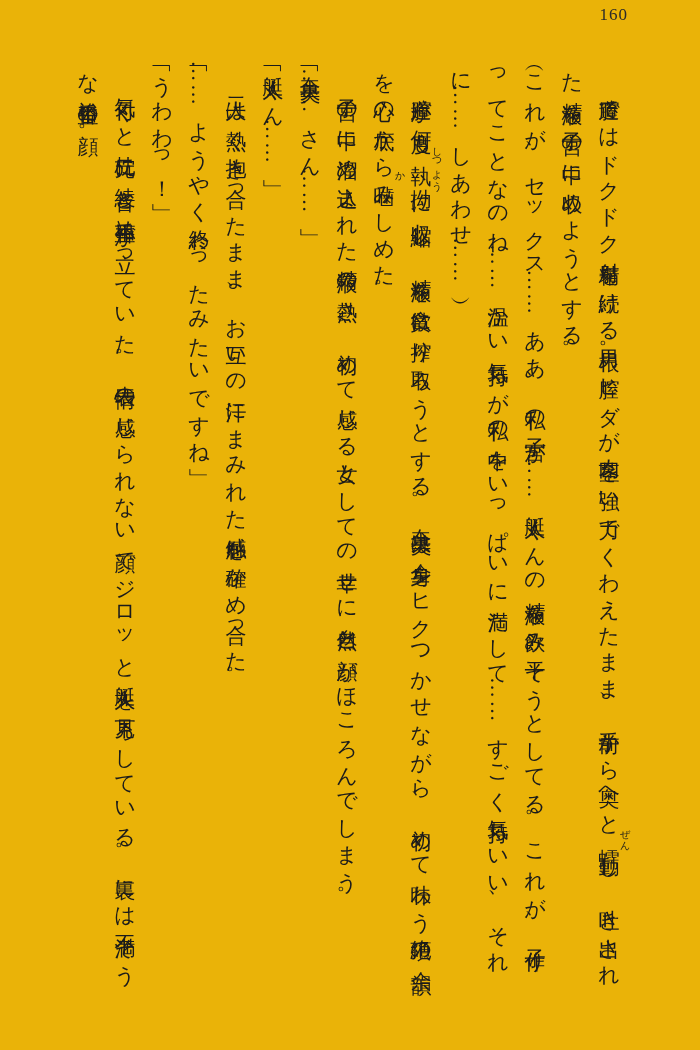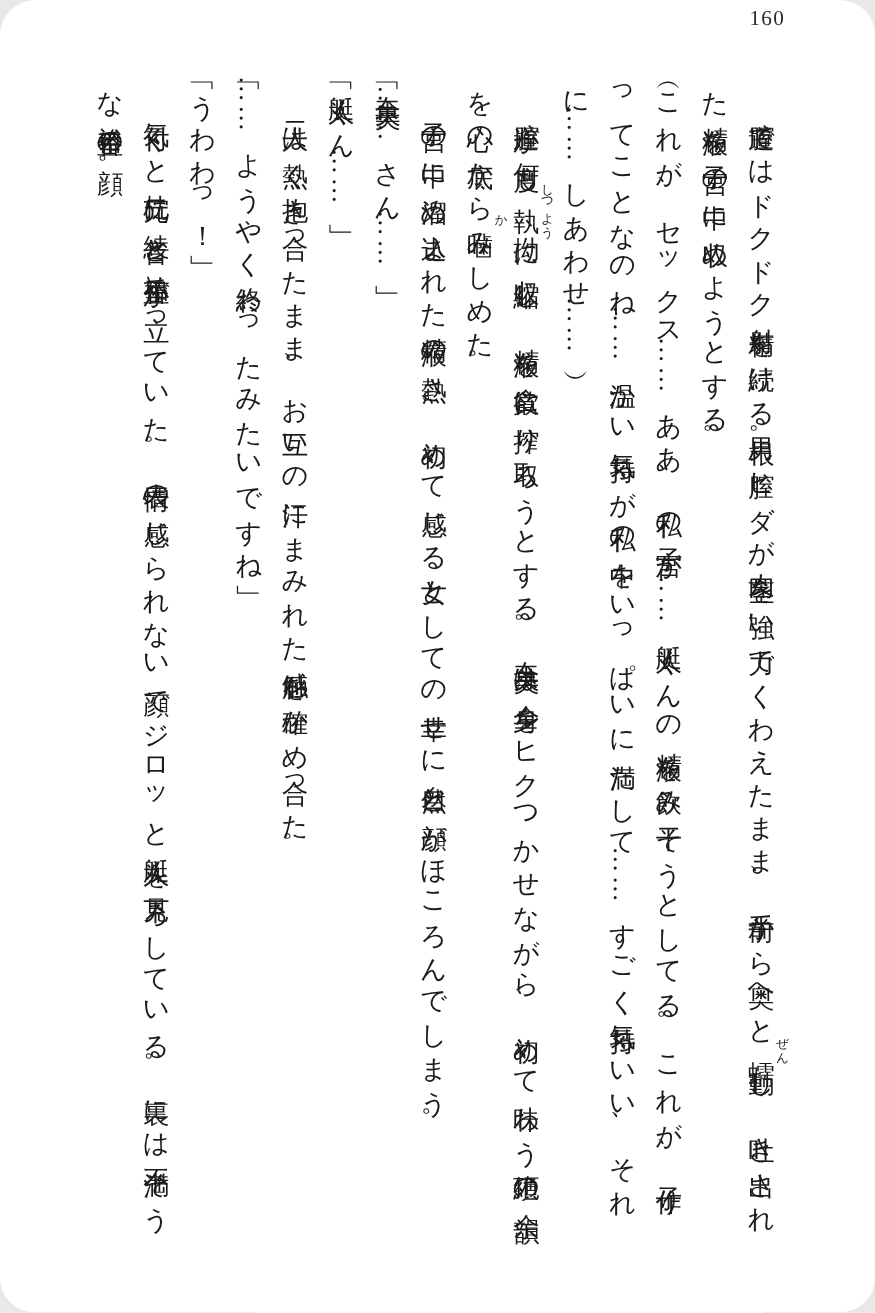--- a/index.html
+++ b/index.html
@@ -4,24 +4,23 @@
 <style>
   html, body {
     margin: 0;
     padding: 0;
     background: #e8e8e8;
   }
   .book-page {
     position: relative;
     width: 700px;
     height: 1050px;
-    background: #ffffff;
+    background: #eab308;
     overflow: hidden;
     font-family: "Liberation Serif", "DejaVu Serif", serif;
-    border-radius: 28px;
   }
   .page-number {
     position: absolute;
     top: 5px;
     right: 72px;
     font-size: 17px;
     letter-spacing: 1px;
     color: #2a2a2a;
   }
   .text-block {

